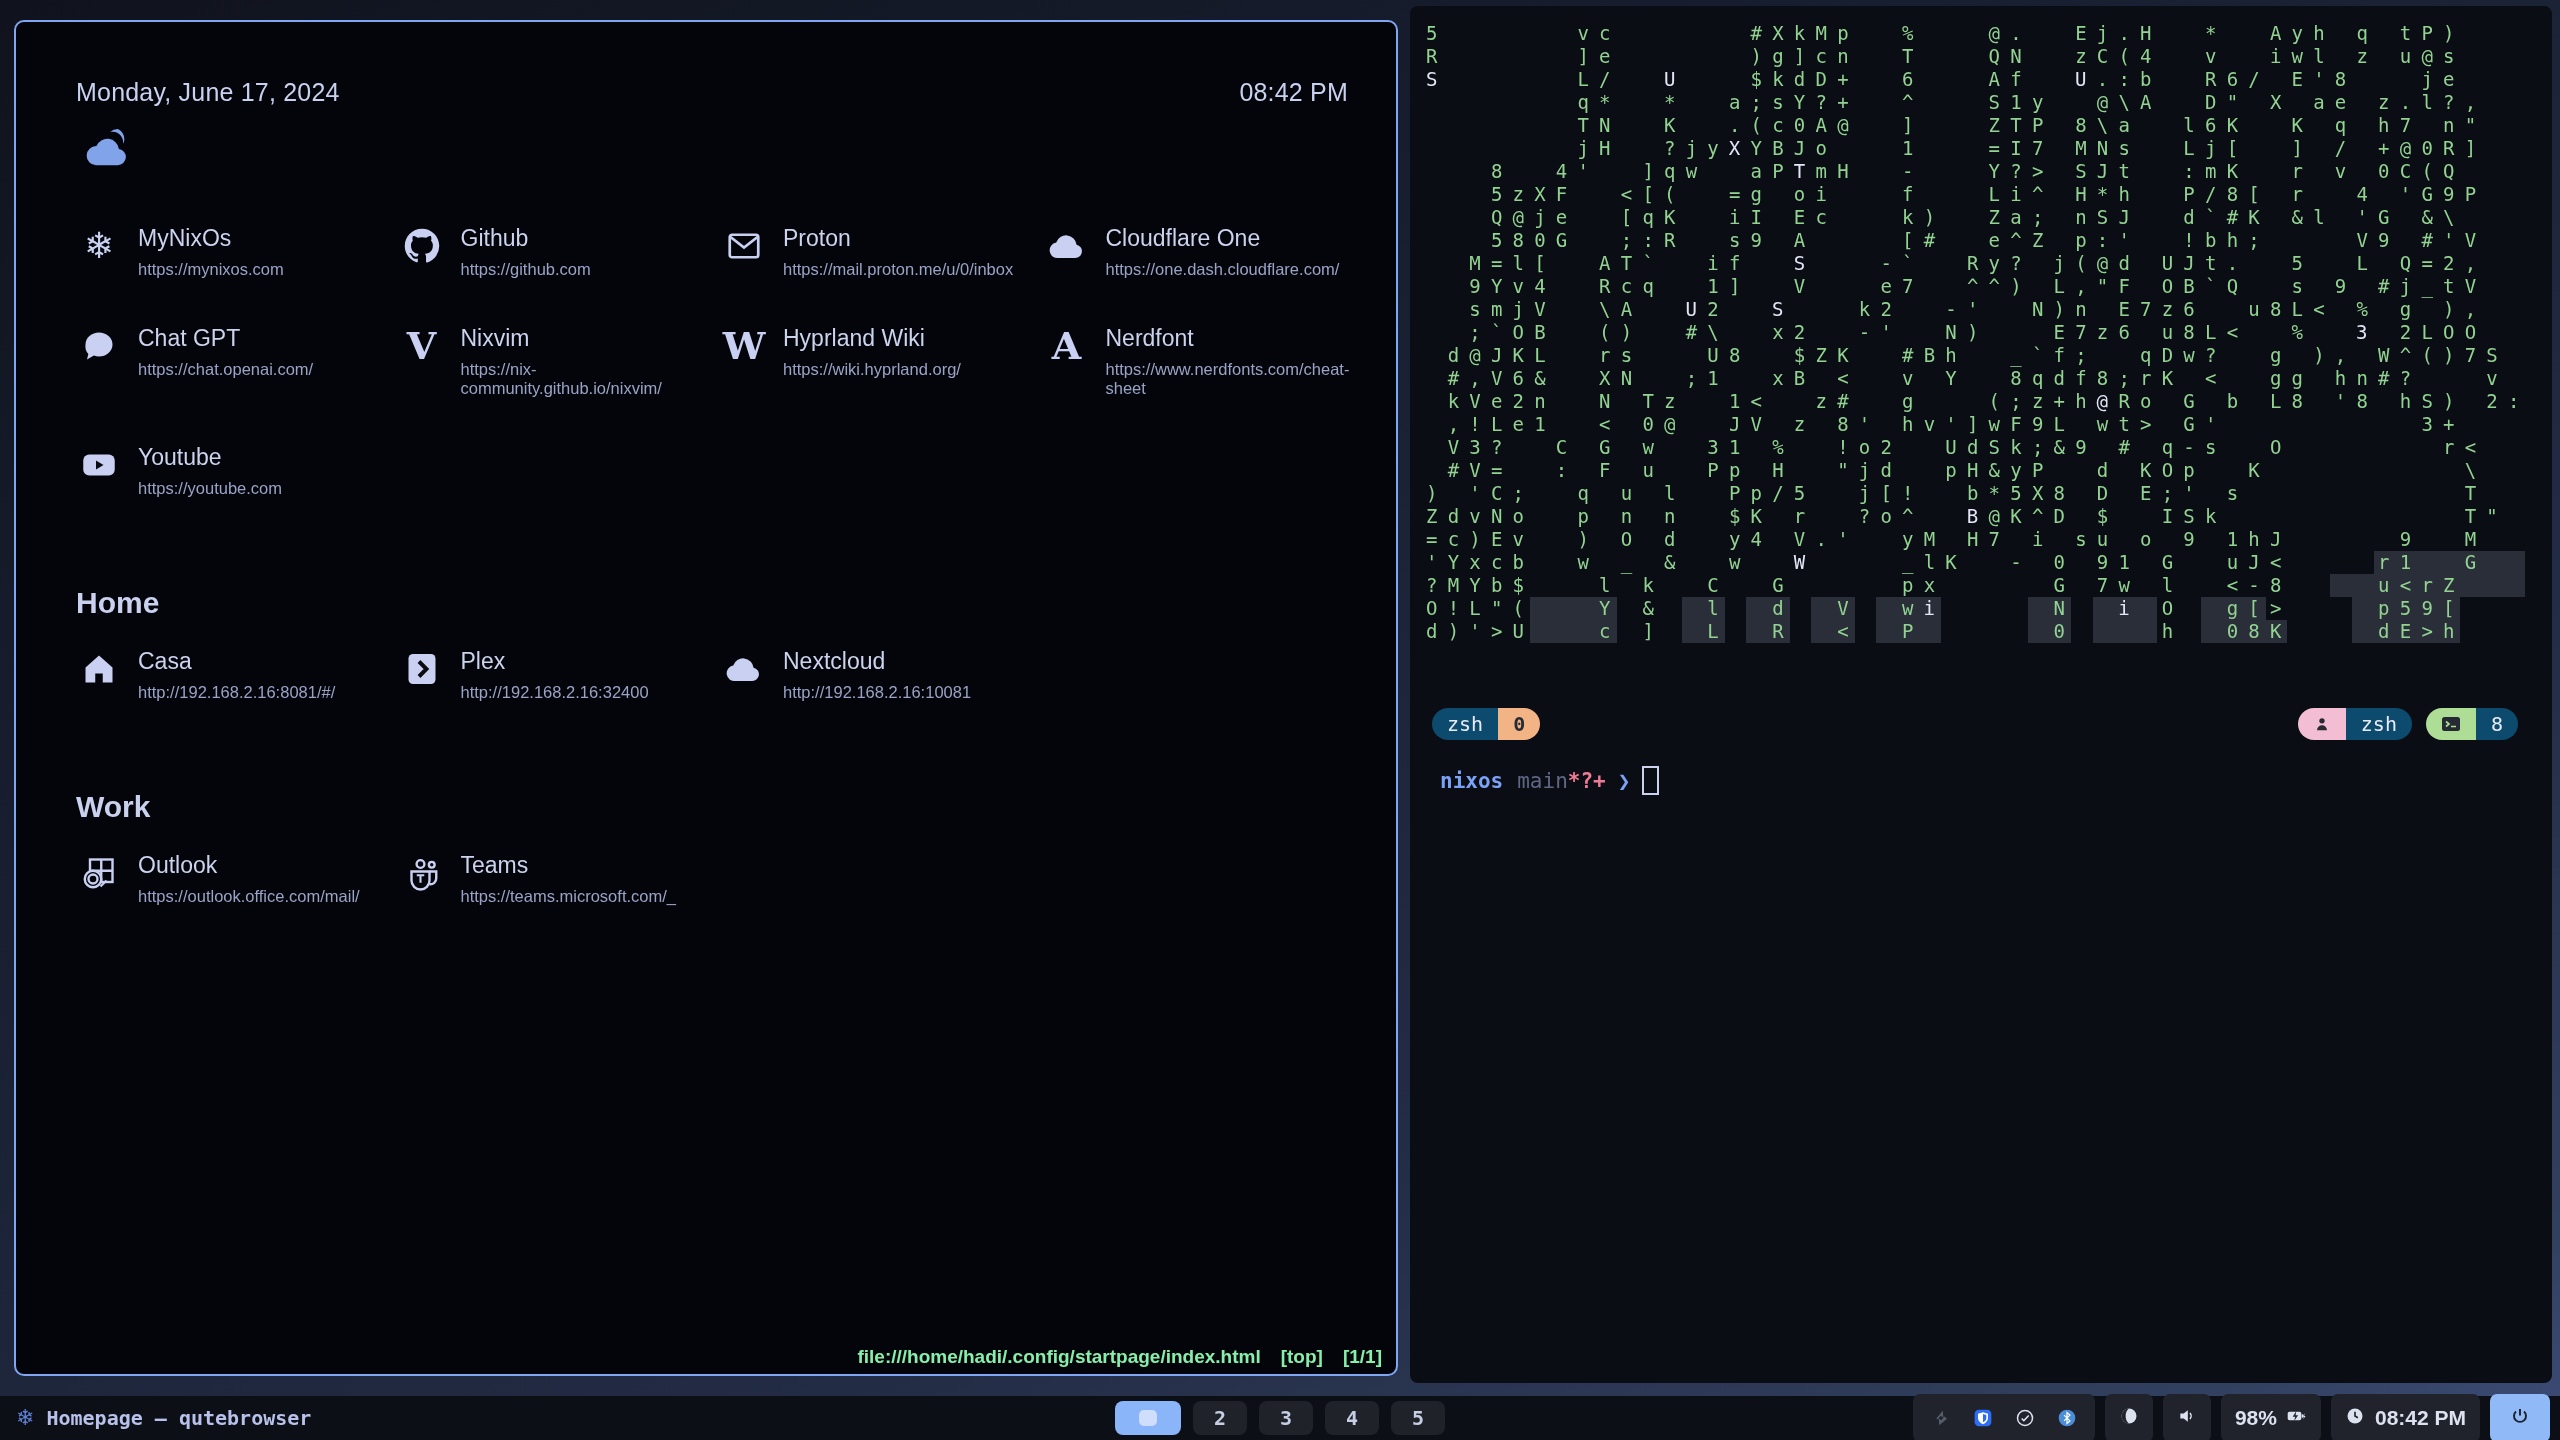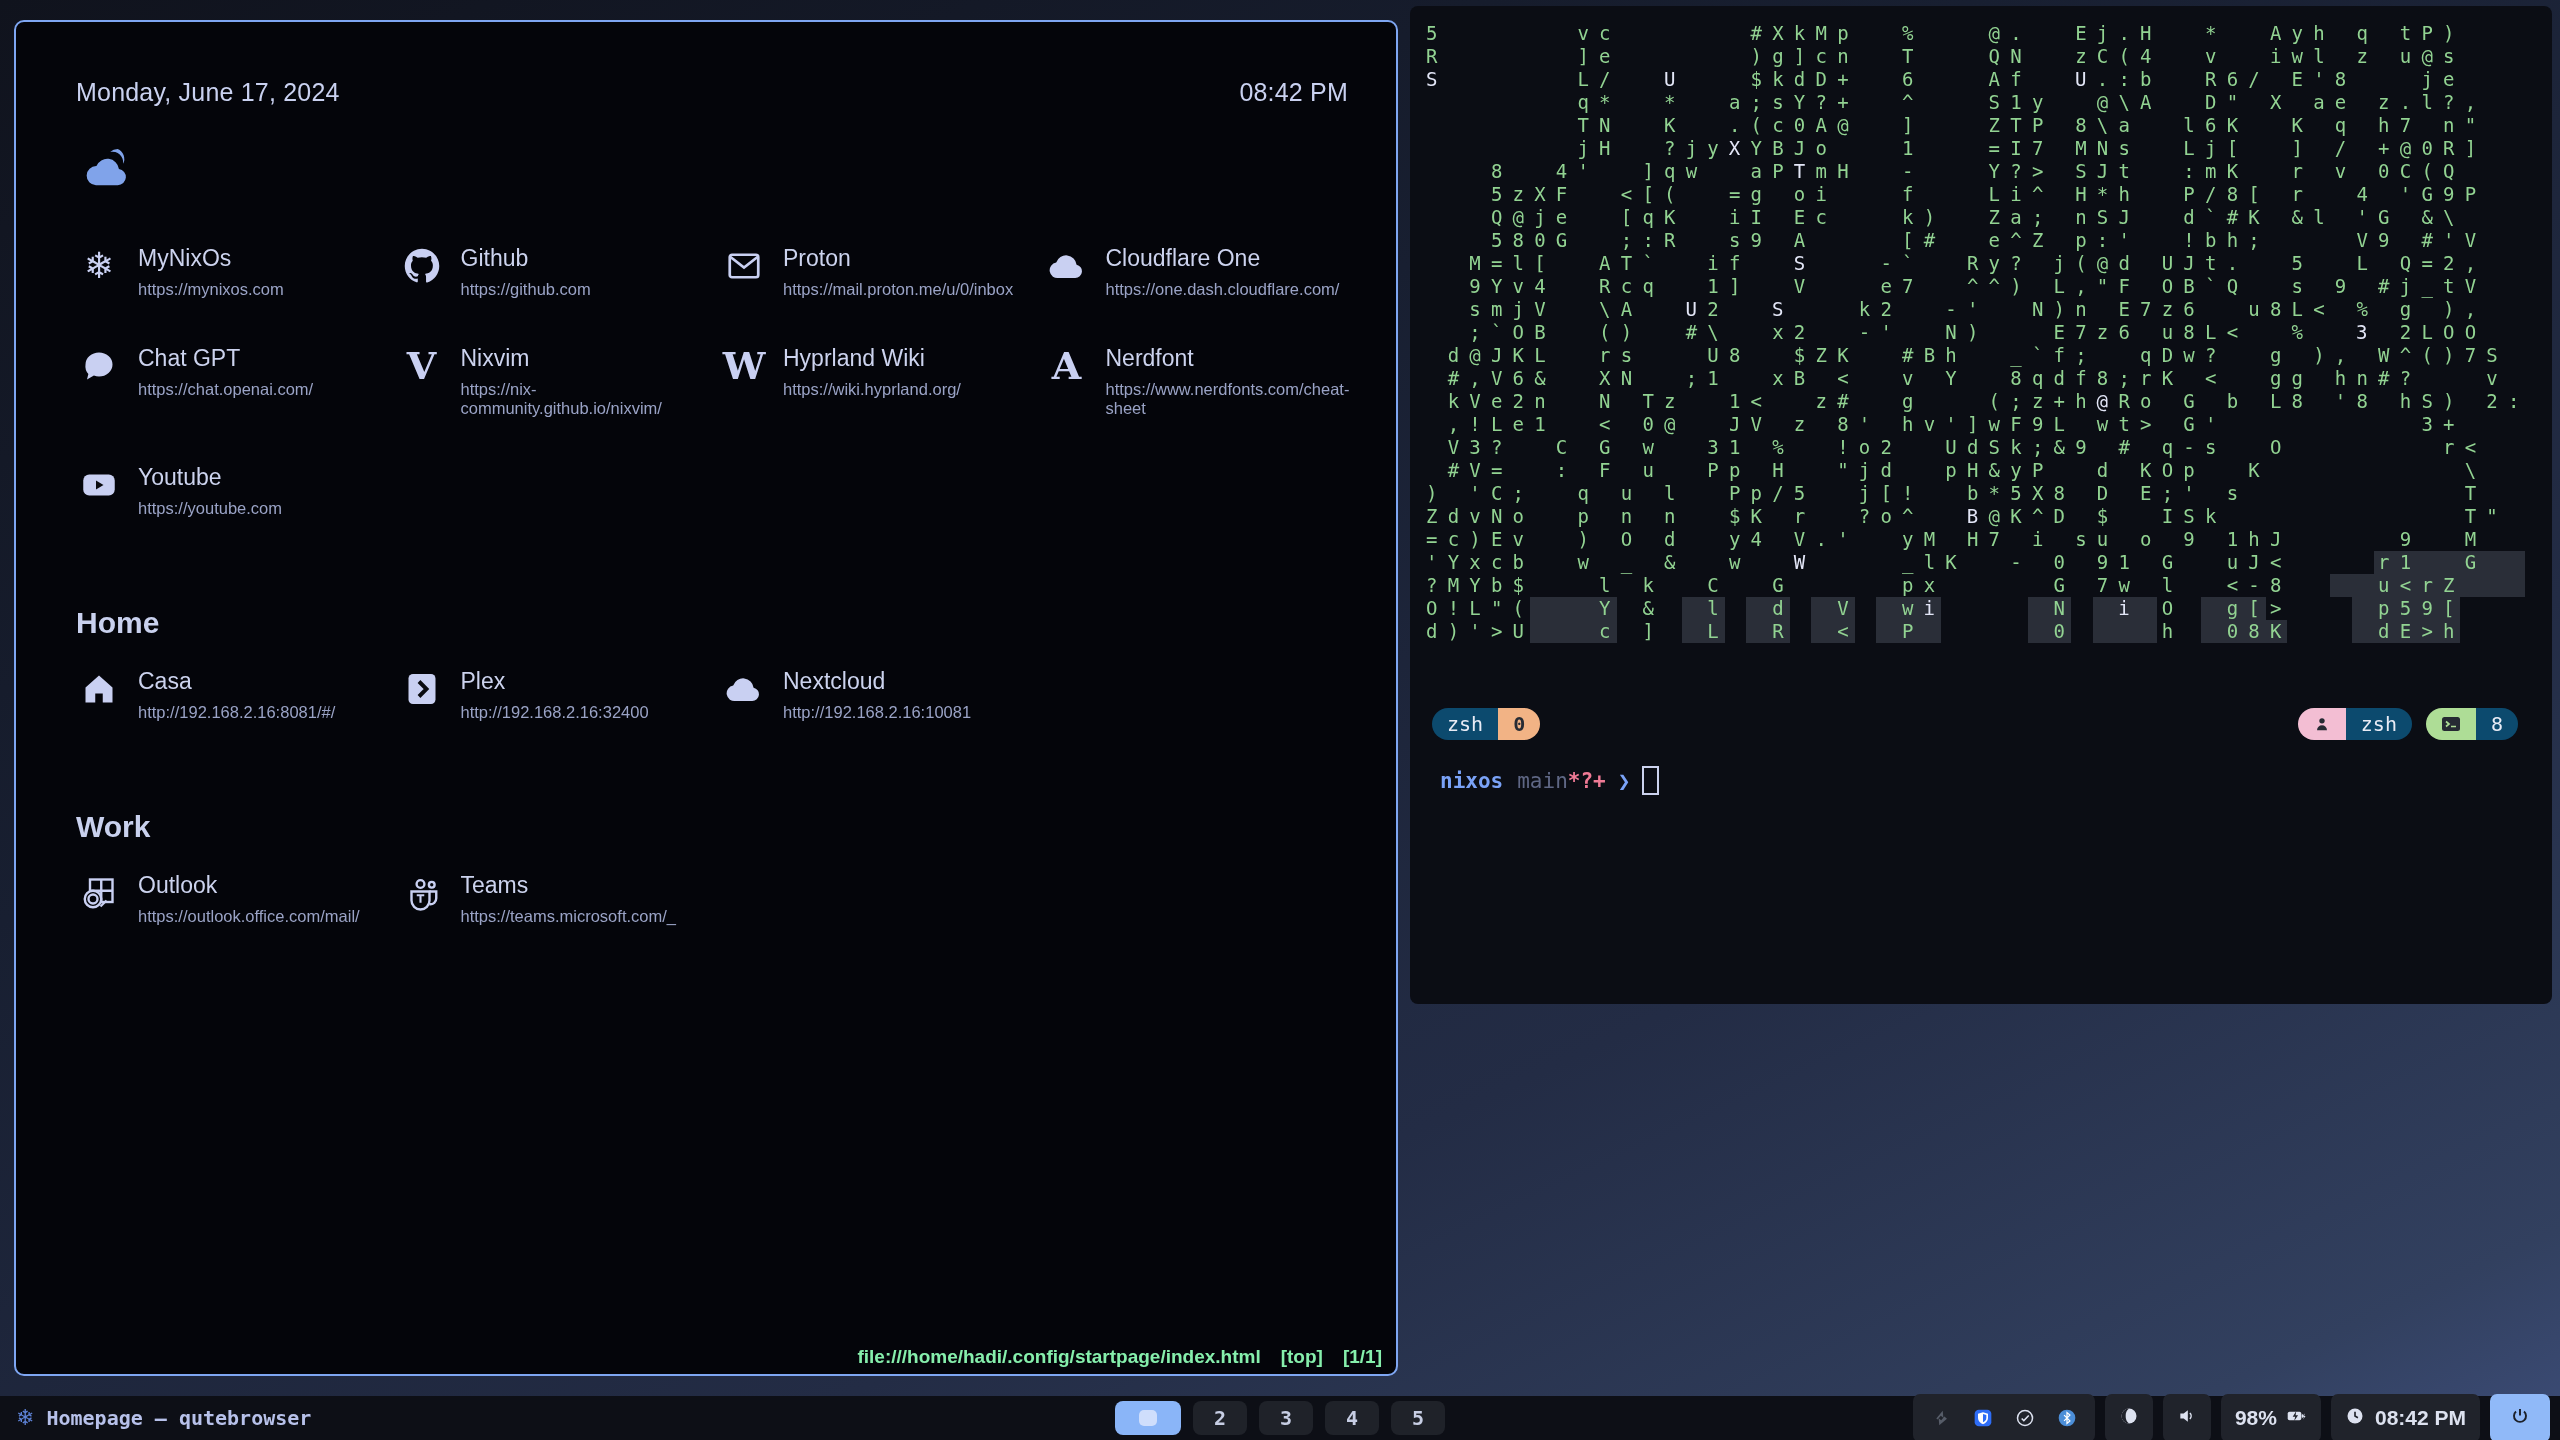--- a/index.html
+++ b/index.html
@@ -3,38 +3,38 @@
 <meta charset="utf-8">
 <style>
   html,body{margin:0;padding:0;background:#090b12;}
   .desktop{position:relative;width:2560px;height:1440px;overflow:hidden;
     background:linear-gradient(155deg,#10131d 0%,#181f31 35%,#232c45 68%,#32405f 92%,#3c4c77 100%);
     font-family:"Liberation Sans",sans-serif;}
   
   .qb-window{position:absolute;left:14px;top:20px;width:1384px;height:1356px;
     background:#04050a;border:2px solid #7ea6f2;border-radius:10px;box-sizing:border-box;overflow:hidden;}
   .qb-content{padding:56px 48px 0 60px;}
-  .date-row{display:flex;justify-content:space-between;align-items:baseline;margin-bottom:40px;}
+  .date-row{display:flex;justify-content:space-between;align-items:baseline;margin-bottom:20px;}
   .date-txt,.time-txt{font-size:25px;color:#c9d1f0;letter-spacing:.2px;}
   h1.greeting{display:flex;align-items:center;gap:18px;margin:0 0 56px 0;font-size:57px;font-weight:bold;color:#80a3ea;}
   h1.greeting svg{width:58px;height:40px;}
   .section{margin-bottom:88px;}
   .section h2{margin:0 0 26px 0;font-size:30px;font-weight:bold;color:#c9d1ee;}
   .links-grid{display:grid;grid-template-columns:repeat(4,1fr);row-gap:44px;width:1290px;}
   .link-card{display:flex;gap:16px;text-decoration:none;align-items:flex-start;}
   .lc-icon{width:46px;min-width:46px;height:46px;display:flex;align-items:center;justify-content:center;color:#c9d0f2;}
   .lc-icon svg{width:36px;height:36px;}
   .lc-icon .uic{font-size:36px;line-height:1;color:#c9d0f2;}
   .lc-icon .serif{font-family:"DejaVu Serif",serif;font-size:38px;font-weight:bold;color:#c9d0f2;line-height:1;}
   .lc-name{font-size:23px;color:#ccd3ee;margin:2px 0 8px 0;}
   .lc-url{font-size:16.5px;color:#9aa3c6;}
   .qb-statusbar{position:absolute;right:14px;bottom:6px;font-size:19px;font-weight:600;color:#86efac;
     display:flex;gap:20px;font-family:"Liberation Sans",sans-serif;}
   
-  .term-window{position:absolute;left:1410px;top:6px;width:1142px;height:998px;background:#0b0d14;border-radius:8px;overflow:hidden;}
+  .term-window{position:absolute;left:1410px;top:6px;width:1142px;height:1377px;background:#0b0d14;border-radius:8px;overflow:hidden;}
   .matrix{position:absolute;left:16px;top:16px;font-family:"DejaVu Sans Mono",monospace;
     font-size:19px;line-height:23px;letter-spacing:10.2px;color:#92d392;white-space:pre;}
   .mrow{position:relative;height:23px;z-index:1;}
   .mhead{position:absolute;top:0;color:#e3e6f7;}
   .mblock{position:absolute;background:#2a2e38;height:23px;z-index:0;}
   .term-status{position:absolute;left:22px;right:34px;top:702px;display:flex;justify-content:space-between;align-items:center;}
   .pill{display:inline-flex;align-items:stretch;border-radius:17px;overflow:hidden;
     font-family:"DejaVu Sans Mono",monospace;font-size:20px;}
   .pill .seg{padding:4px 15px;display:flex;align-items:center;}
   .seg-dark{background:#0c4a6e;color:#e8ebf5;}

